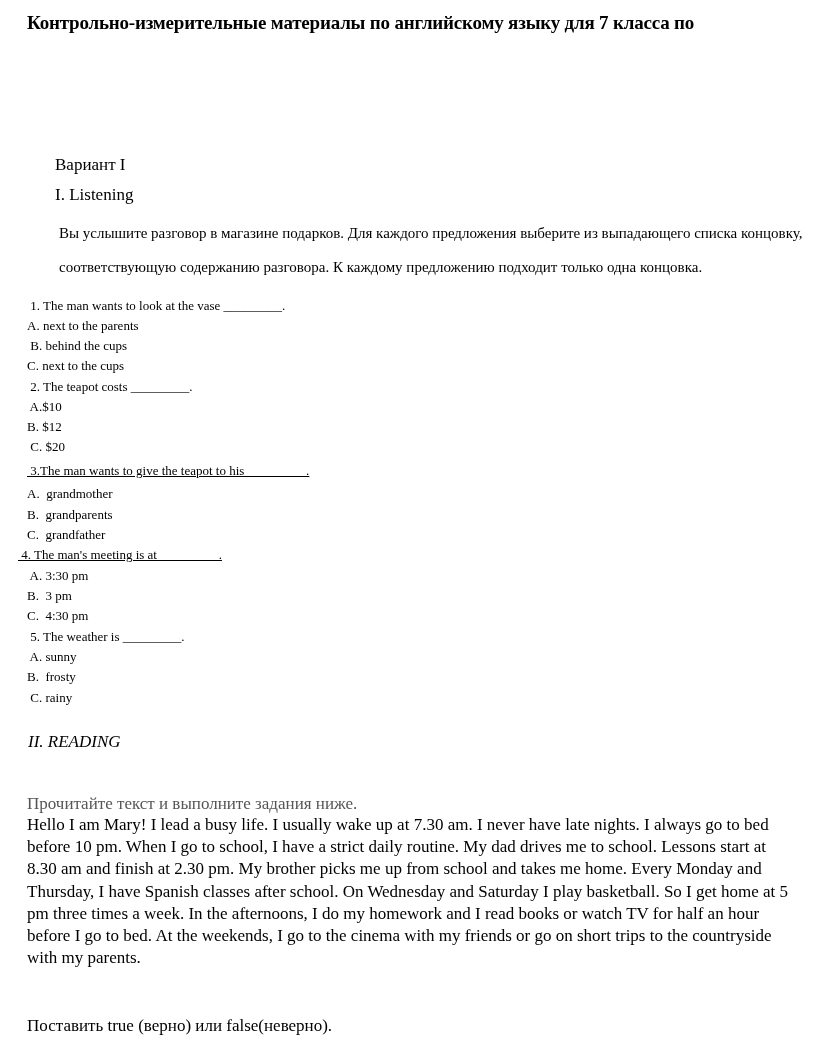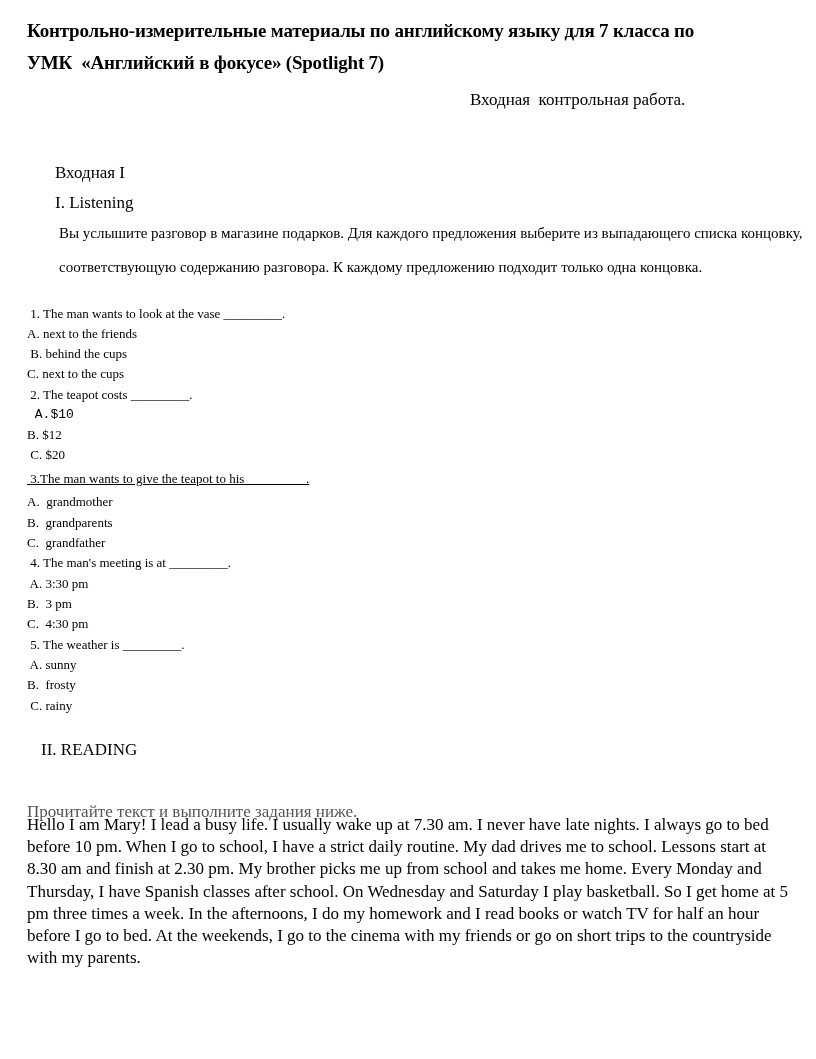--- a/index.html
+++ b/index.html
@@ -1,21 +1,21 @@
 <!DOCTYPE html>
 <html><head>
   <meta charset="utf-8">
   <style>
     html, body { margin: 0; padding: 0; background: #ffffff; }
     body {
       width: 816px; height: 1059px; overflow: hidden; position: relative;
       font-family: "Liberation Serif", serif; color: #000;
     }
     .page { position: absolute; left: 0; top: 0; width: 816px; height: 1059px; }
-    .abs { position: absolute; white-space: nowrap; margin-top: 8px; }
+    .abs { position: absolute; white-space: nowrap; }
     .title {
       font-family: "Liberation Serif", serif; font-weight: bold;
       font-size: 19px; letter-spacing: -0.2px;
     }
     .t18 { font-size: 17px; }
     .line { font-size: 13px; line-height: 20px; }
     .para {
       position: absolute; left: 27px; width: 760px;
       font-size: 15px; line-height: 34px; white-space: normal; margin-left: 32px;
     }
@@ -25,56 +25,55 @@
     }
     .gray { color: #555555; text-align: center; }
     .tf-num { display: inline-block; width: 26px; }
   </style>
 </head>
 <body>
 
 <div class="page">
 
   <div class="abs title" style="left: 27px; top: 12px; white-space: pre;">Контрольно-измерительные материалы по английскому языку для 7 класса по</div>
-  <div class="abs title" style="left: 27px; top: 44px; white-space: pre;">УМК  «Английский в фокусе» (Spotlight 7)</div>
-  <div class="abs t18" style="left: 470px; top: 82px; white-space: pre;">Входная  контрольная работа.</div>
 
-  <div class="abs t18" style="left: 55px; top: 155px; white-space: pre;">Входная I</div>
+  <div class="abs t18" style="left: 55px; top: 155px; white-space: pre;">Вариант I</div>
   <div class="abs t18" style="left: 55px; top: 185px; white-space: pre;">I. Listening</div>
 
   <div class="para" style="top:216px;">Вы услышите разговор в магазине подарков. Для каждого предложения выберите из выпадающего списка концовку, соответствующую содержанию разговора. К каждому предложению подходит только одна концовка.</div>
 
   <div id="questions">
     <div class="abs line" style="left: 27px; top: 296px; white-space: pre;"> 1. The man wants to look at the vase _________.</div>
-    <div class="abs line" style="left: 27px; top: 316px; white-space: pre;">A. next to the friends</div>
+    <div class="abs line" style="left: 27px; top: 316px; white-space: pre;">A. next to the parents</div>
     <div class="abs line" style="left: 27px; top: 336px; white-space: pre;"> B. behind the cups</div>
     <div class="abs line" style="left: 27px; top: 356px; white-space: pre;">C. next to the cups</div>
 
     <div class="abs line" style="left: 27px; top: 377px; white-space: pre;"> 2. The teapot costs _________.</div>
-    <div class="abs line" style="left: 27px; top: 397px; white-space: pre; font-family: Liberation Mono, monospace;"> A.$10</div>
+    <div class="abs line" style="left: 27px; top: 397px; white-space: pre;"> A.$10</div>
     <div class="abs line" style="left: 27px; top: 417px; white-space: pre;">B. $12</div>
     <div class="abs line" style="left: 27px; top: 437px; white-space: pre;"> C. $20</div>
 
     <div class="abs line" style="left: 27px; top: 461px; white-space: pre; text-decoration: underline;"> 3.The man wants to give the teapot to his _________.</div>
     <div class="abs line" style="left: 27px; top: 484px; white-space: pre;">A.  grandmother</div>
     <div class="abs line" style="left: 27px; top: 505px; white-space: pre;">B.  grandparents</div>
     <div class="abs line" style="left: 27px; top: 525px; white-space: pre;">C.  grandfather</div>
 
-    <div class="abs line" style="left: 27px; top: 545px; white-space: pre;"> 4. The man's meeting is at _________.</div>
+    <div class="abs line" style="left: 18px; top: 545px; white-space: pre; text-decoration: underline;"> 4. The man's meeting is at _________.</div>
     <div class="abs line" style="left: 27px; top: 566px; white-space: pre;"> A. 3:30 pm</div>
     <div class="abs line" style="left: 27px; top: 586px; white-space: pre;">B.  3 pm</div>
     <div class="abs line" style="left: 27px; top: 606px; white-space: pre;">C.  4:30 pm</div>
 
     <div class="abs line" style="left: 27px; top: 627px; white-space: pre;"> 5. The weather is _________.</div>
     <div class="abs line" style="left: 27px; top: 647px; white-space: pre;"> A. sunny</div>
     <div class="abs line" style="left: 27px; top: 667px; white-space: pre;">B.  frosty</div>
     <div class="abs line" style="left: 27px; top: 688px; white-space: pre;"> C. rainy</div>
   </div>
 
-  <div class="abs t18" style="left: 41px; top: 732px; white-space: pre;">II. READING</div>
+  <div class="abs t18" style="left: 28px; top: 732px; white-space: pre; font-style: italic;">II. READING</div>
   <div class="abs t18 gray" style="left: 27px; top: 794px; white-space: pre;">Прочитайте текст и выполните задания ниже.</div>
   <div class="reading-para" style="top:814px;">Hello I am Mary! I lead a busy life. I usually wake up at 7.30 am. I never have late nights. I always go to bed before 10 pm. When I go to school, I have a strict daily routine. My dad drives me to school. Lessons start at 8.30 am and finish at 2.30 pm. My brother picks me up from school and takes me home. Every Monday and Thursday, I have Spanish classes after school. On Wednesday and Saturday I play basketball. So I get home at 5 pm three times a week. In the afternoons, I do my homework and I read books or watch TV for half an hour before I go to bed. At the weekends, I go to the cinema with my friends or go on short trips to the countryside with my parents.</div>
 
+  <div class="abs t18" style="left: 27px; top: 1016px; white-space: pre;">Поставить true (верно) или false(неверно).</div>
   <div class="abs t18" style="left: 2px; top: 1037px; white-space: pre;">
     <span class="tf-num">1.</span><span>Mary usually gets up at half past seven.</span>
   </div>
 
 </div>
 
 </body></html>

